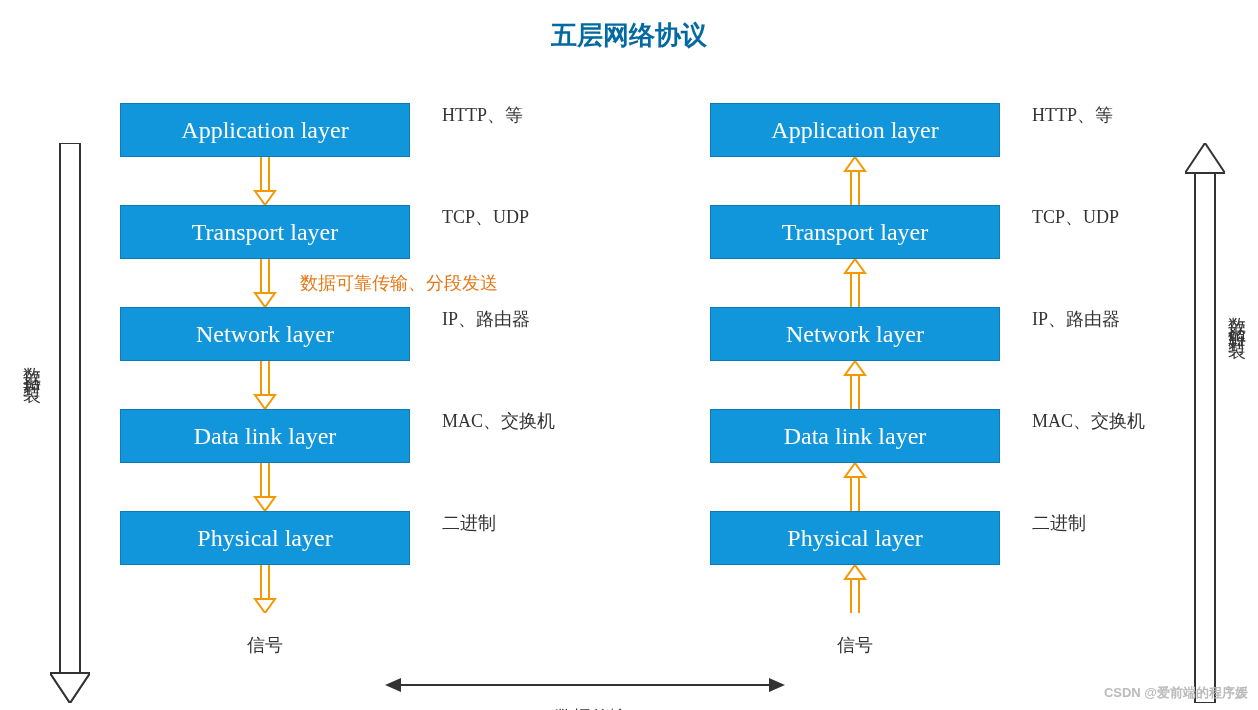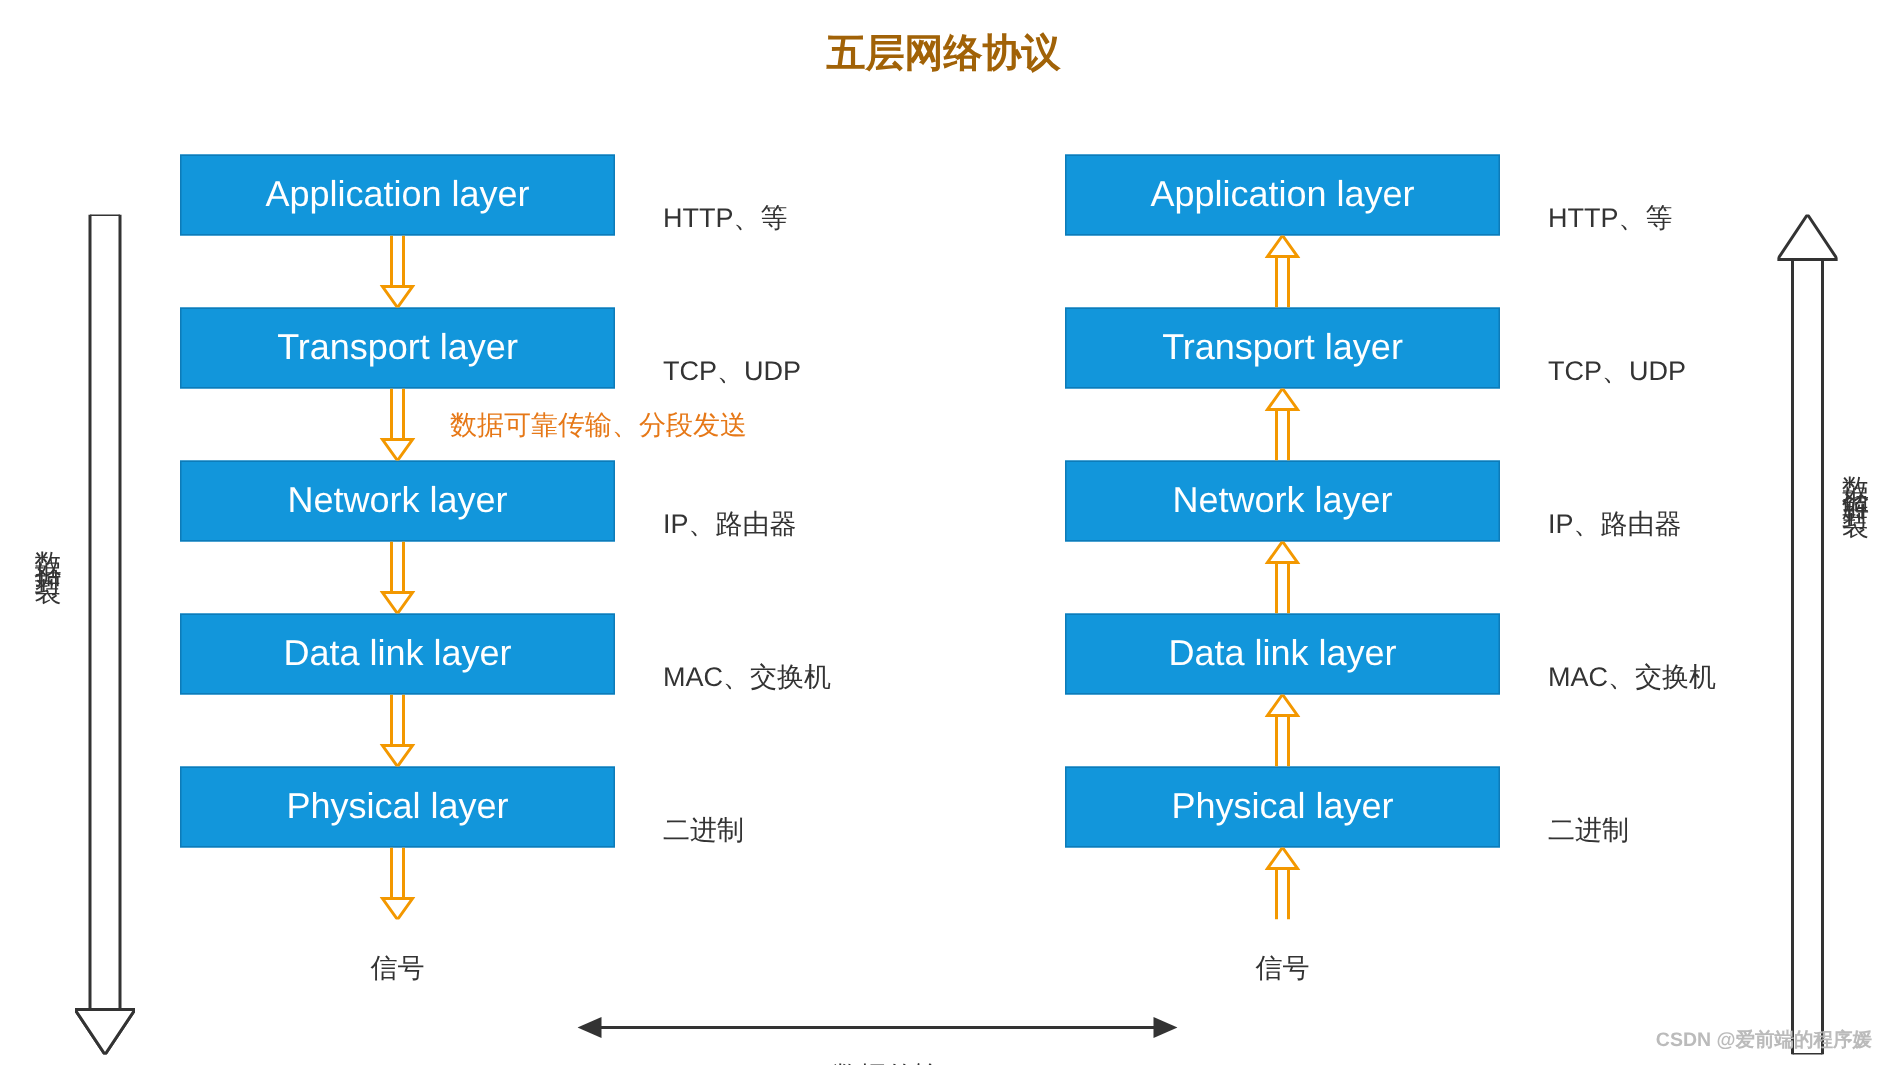--- a/index.html
+++ b/index.html
@@ -8,21 +8,21 @@
       background: #fff;
       width: 1258px;
       height: 710px;
       position: relative;
     }
     .title {
       text-align: center;
       font-size: 26px;
       font-weight: bold;
       padding-top: 18px;
-      color: #a16207;
+      color: #0369a1;
     }
     .diagram {
       position: relative;
       width: 100%;
       height: 640px;
     }
     .column {
       position: absolute;
       top: 50px;
     }
@@ -34,22 +34,23 @@
       background: #1296db;
       color: #fff;
       font-size: 24px;
       display: flex;
       align-items: center;
       justify-content: center;
       border: 1px solid #0d7bb8;
     }
     .layer-row {
       display: flex;
-      align-items: flex-end;
+      align-items: flex-start;
       height: 54px;
+      font-family: Liberation Serif, serif;
     }
     .layer-note {
       font-size: 18px;
       color: #333;
       margin-left: 32px;
     }
     .arrow-gap {
       height: 48px;
       display: flex;
       align-items: center;

